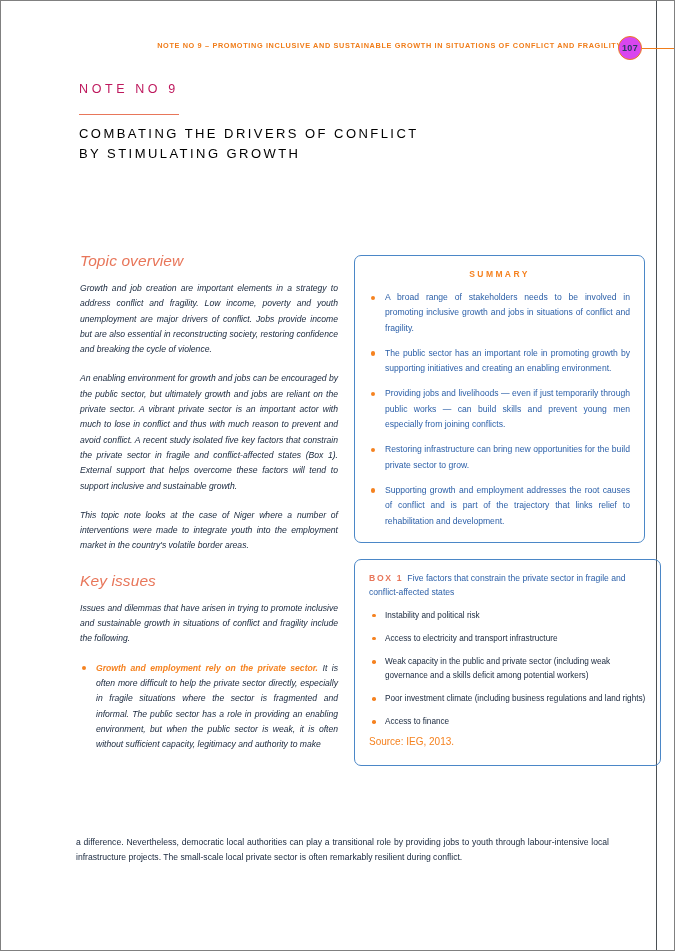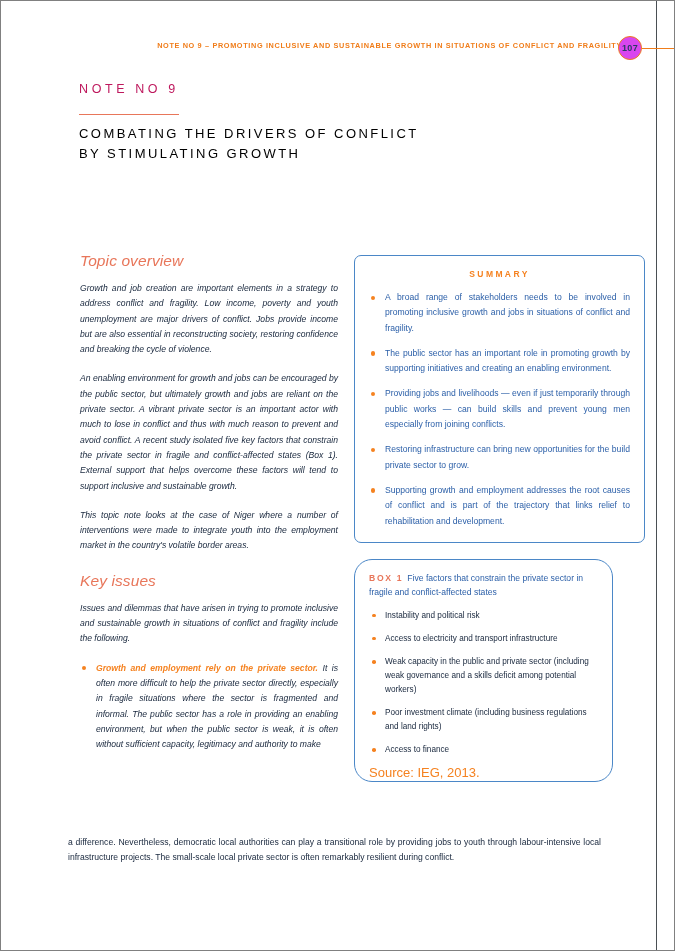--- a/index.html
+++ b/index.html
@@ -208,24 +208,24 @@
     width: 4.2px;
     height: 4.2px;
     border-radius: 50%;
     background: #F58220;
   }
 
   
   .box1 {
     margin-top: 16px;
     border: 1.6px solid #4B87C7;
-    border-radius: 18px;
-    padding: 12px 14px 1px 14px;
+    border-radius: 7px;
+    padding: 12px 14px 18px 14px;
     box-sizing: border-box;
-    width: 259px;
+    width: 307px;
   }
   .box1-head {
     font-size: 8.6px;
     line-height: 1.62;
     color: #2B5FA8;
     margin-bottom: 9px;
   }
   .box1-label {
     color: #E8765A;
     font-weight: bold;
@@ -248,29 +248,29 @@
   ul.box1-list > li .dot {
     position: absolute;
     left: 3px;
     top: 5px;
     width: 3.6px;
     height: 3.6px;
     border-radius: 50%;
     background: #F58220;
   }
   .box1-source {
-    font-size: 13px;
+    font-size: 10px;
     color: #F58220;
     margin-top: -2px;
   }
 
   
   .full-para {
     position: absolute;
-    left: 67px;
+    left: 75px;
     top: 834px;
     width: 533px;
     font-size: 8.6px;
     line-height: 1.78;
     color: #17263C;
     text-align: justify;
   }
 </style>
 </head>
 <body>

